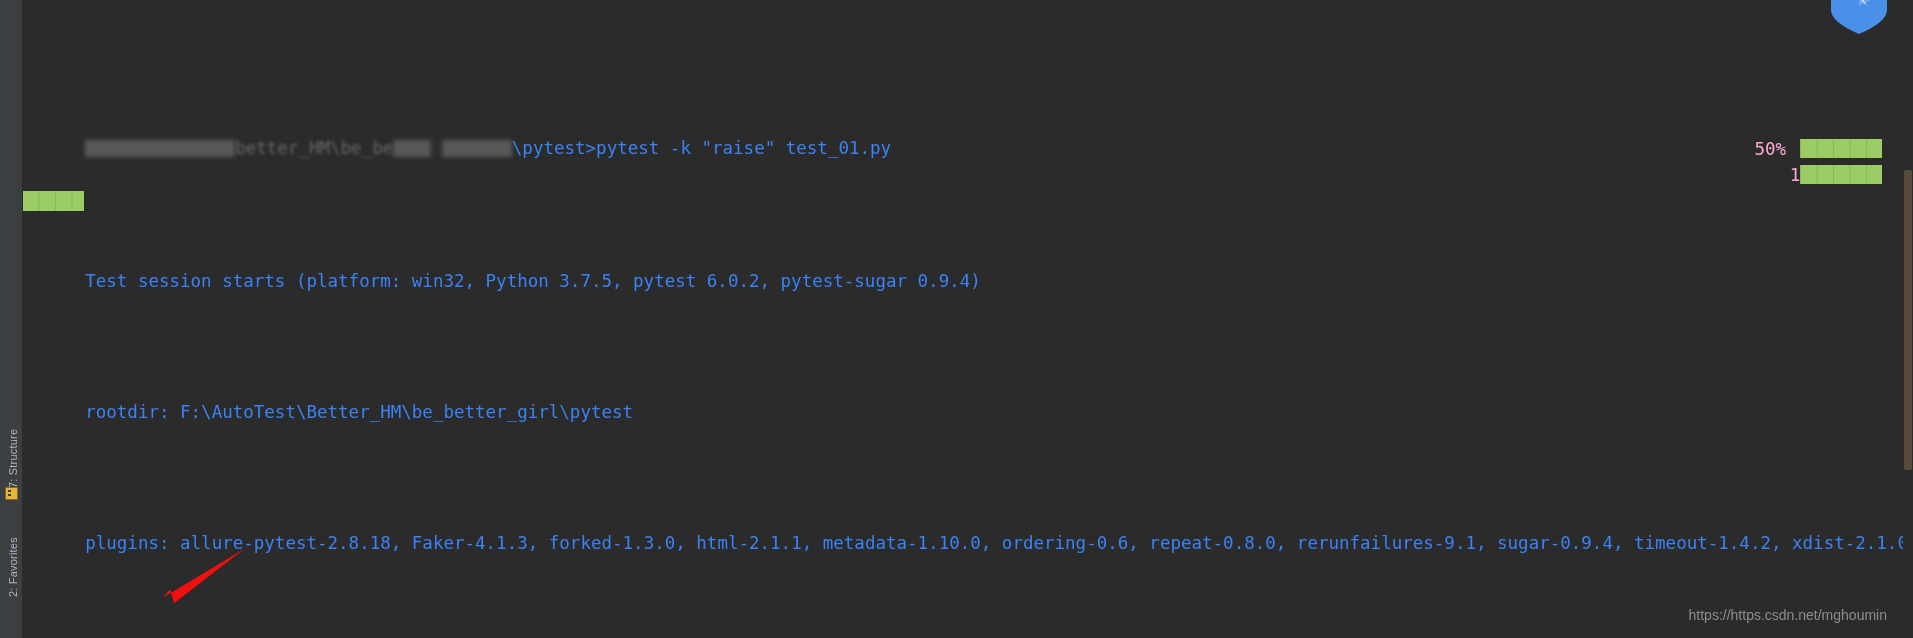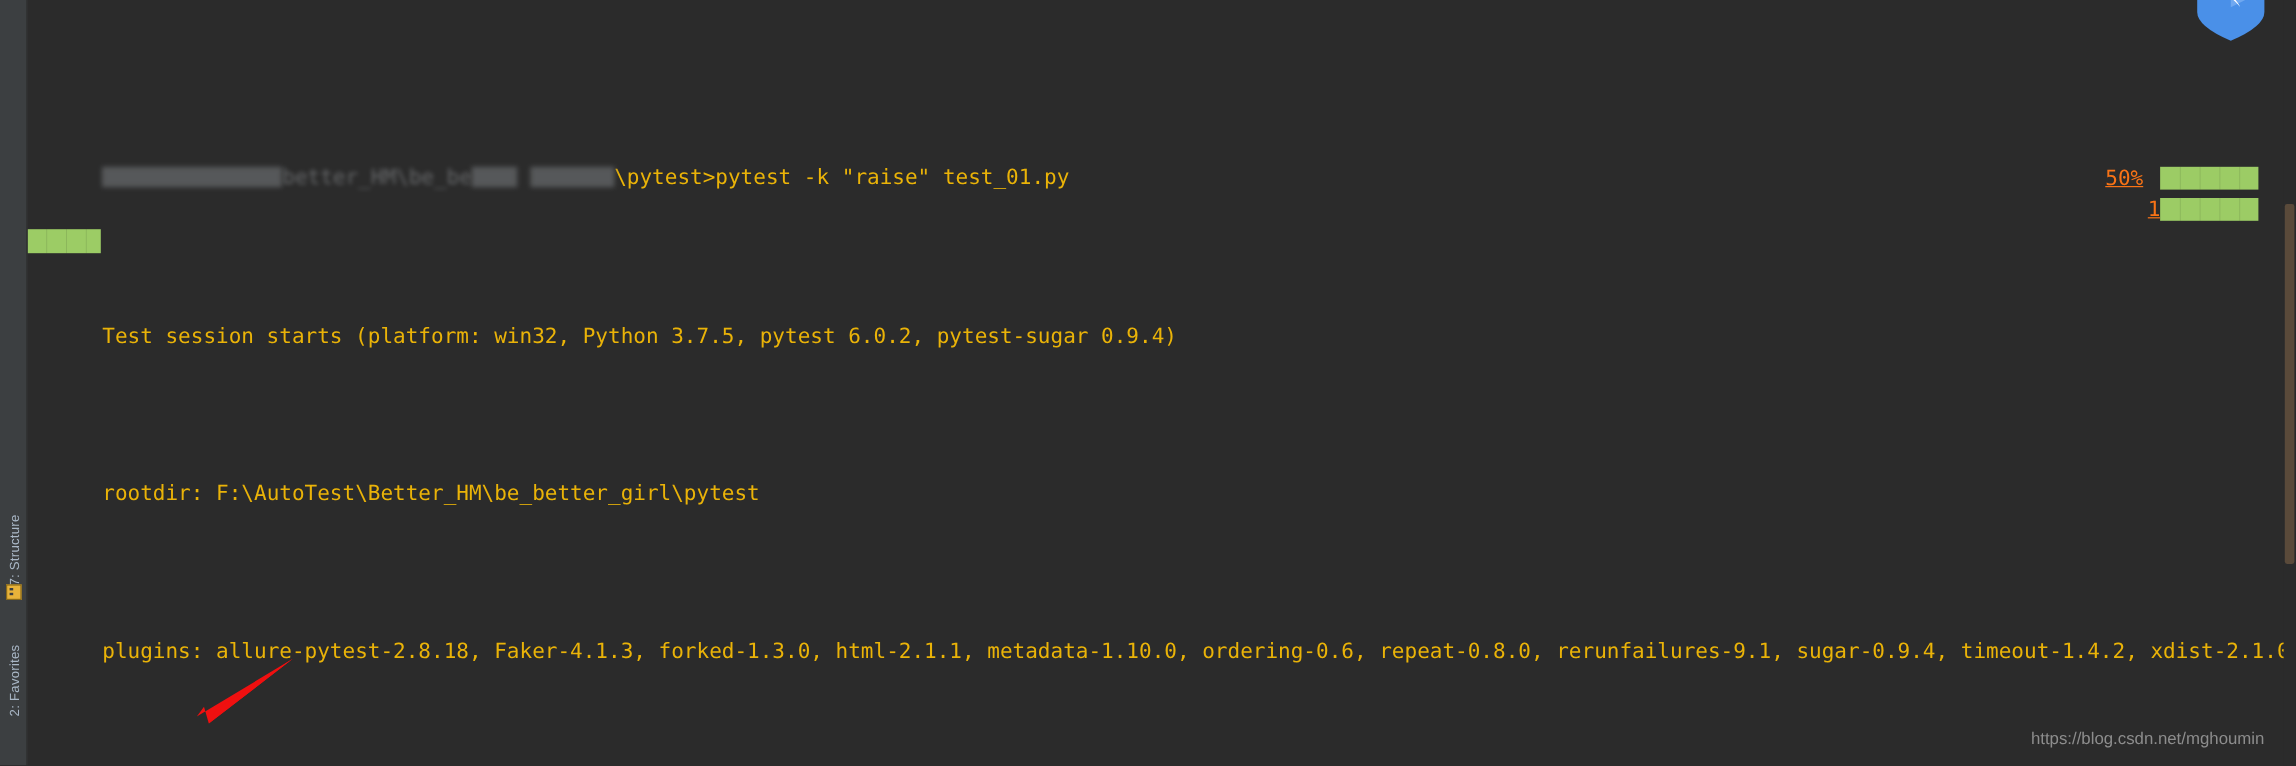--- a/index.html
+++ b/index.html
@@ -79,21 +79,21 @@
     white-space: pre;
   }
   .line {
     position: relative;
     height: 26.2px;
     padding-left: 0px;
     white-space: pre;
   }
 
   .bold   { font-weight: normal; }
-  .white  { color: #eab308; }
+  .white  { color: #3b82f6; }
 
   
   .mask-wrap { position: relative; display: inline-block; vertical-align: baseline; }
   .mask {
     position: relative;
     display: inline-block;
     height: 17px;
     vertical-align: -3px;
     background: #5a5c5e;
     filter: blur(2.2px);
@@ -121,22 +121,21 @@
       linear-gradient(90deg,
         rgba(0,0,0,.10) 0 1px, rgba(0,0,0,0) 1px 100%);
     background-size: 16.5px 100%;
   }
   #pbar-50   { left: 1800px; top: 139px; width: 82px; }
   #pbar-100  { left: 1800px; top: 165px; width: 82px; }
   #pbar-left { left:   22px; top: 191px; width: 62px; height: 20px; }
   .pct {
     position: absolute;
     text-align: right;
-    color: #f97316;
-    text-decoration: underline;
+    color: #f9a8d4;
   }
   #pct-50  { left: 1690px; top: 136px; width: 96px; }
   #pct-100 { left: 1736px; top: 162px; width: 96px; }
 
   
   #emblem {
     position: absolute;
     right: 22px;
     top: -28px;
     width: 64px;
@@ -283,15 +282,15 @@
 
   <svg id="arrow" viewBox="0 0 110 70">
     <path d="M104 4 L34 58 L30 44 L24 52 Z" fill="#f01010"></path>
     <path d="M104 4 L40 46 L34 58 Z" fill="#f01010"></path>
   </svg>
 
   <div id="scrollbar-track">
     <div id="scrollbar-thumb"></div>
   </div>
 
-  <div id="watermark">https://blog.csdn.net/mghoumin</div>
+  <div id="watermark">https://https.csdn.net/mghoumin</div>
 
 </div>
 
 </body></html>

